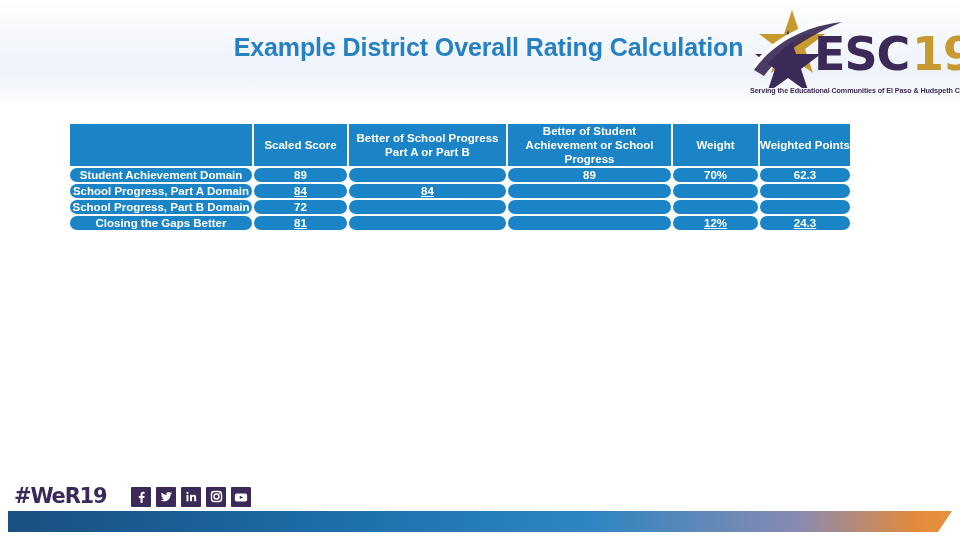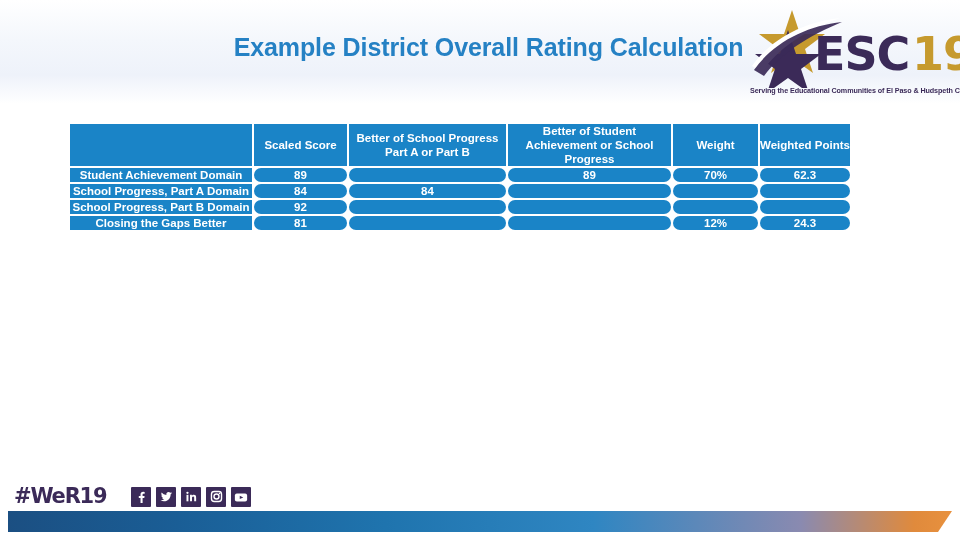--- a/index.html
+++ b/index.html
@@ -76,30 +76,31 @@
   th.corner-blank { background: #1a84c7; }
   th.col-head { padding: 4px 3px; }
 
   td.row-label {
     text-align: left;
     padding: 6px 0 6px 8px;
     background: #1a84c7;
     color: #ffffff;
     font-size: 11.5px;
     font-weight: bold;
+    border-radius: 7px;
   }
   td.val {
     color: #1c1c1c;
     font-weight: normal;
     font-size: 11.5px;
     text-align: center;
     border-radius: 7px;
   }
   tr.shade-dark td.val { background: #ccd5e7; }
-  tr.shade-light td.val { background: #e7ecf5; }
+  tr.shade-light td.val { background: #e7ecf5; text-decoration: underline; }
 
   td.total-label {
     text-align: right;
     padding: 3px 8px 3px 0;
     background: #1a84c7;
     color: #ffffff;
     font-size: 12px;
     font-weight: bold;
   }
   td.total-val.shade-dark-cell { background: #ccd5e7; }
@@ -212,21 +213,21 @@
       <tr class="shade-light">
         <td class="row-label">School Progress, Part A Domain</td>
         <td class="val">84</td>
         <td class="val">84</td>
         <td class="val"></td>
         <td class="val"></td>
         <td class="val"></td>
       </tr>
       <tr class="shade-dark">
         <td class="row-label">School Progress, Part B Domain</td>
-        <td class="val">92</td>
+        <td class="val">72</td>
         <td class="val"></td>
         <td class="val"></td>
         <td class="val"></td>
         <td class="val"></td>
       </tr>
       <tr class="shade-light">
         <td class="row-label">Closing the Gaps Better</td>
         <td class="val">81</td>
         <td class="val"></td>
         <td class="val"></td>

